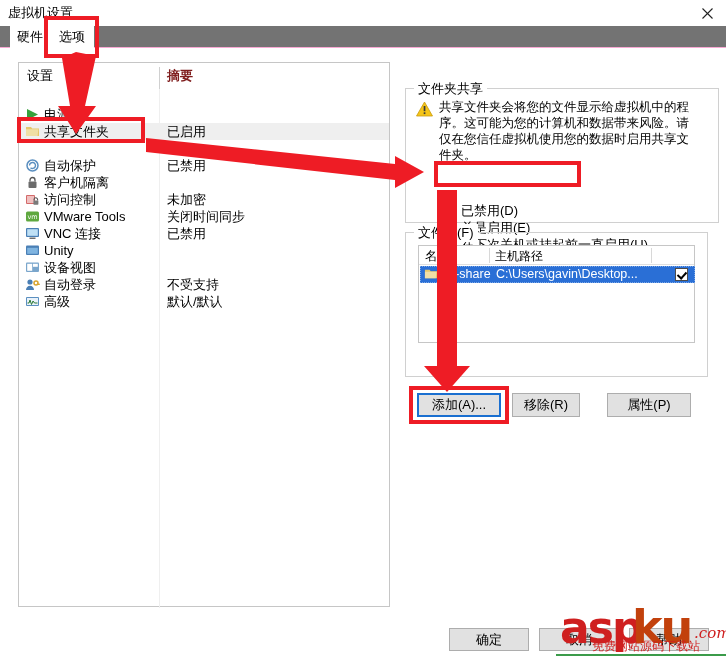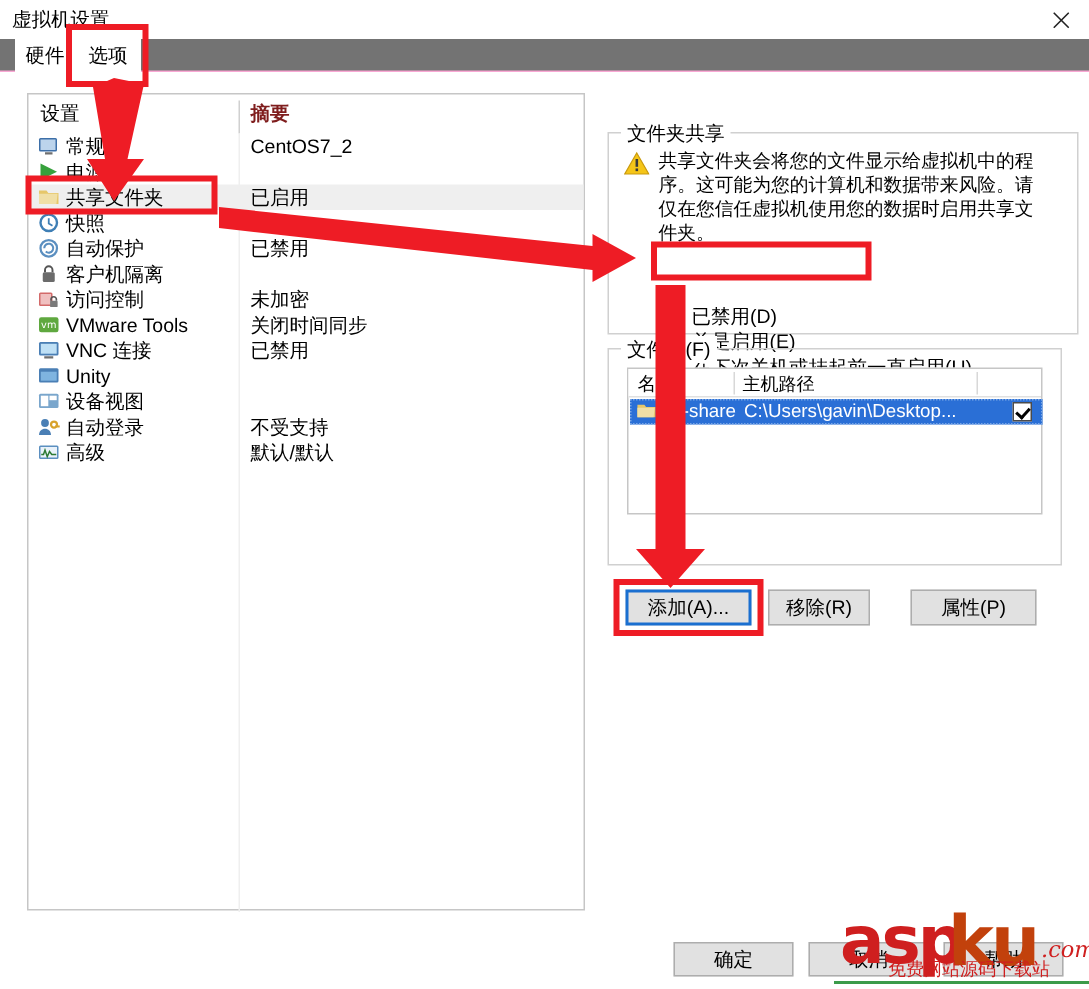--- a/index.html
+++ b/index.html
@@ -233,31 +233,20 @@
   </div>
 
   <div class="settings-panel">
     <div class="list-header">
       <div class="hdr-name">设置</div>
       <div class="hdr-summary">摘要</div>
     </div>
     <div class="col-divider"></div>
     <div class="col-divider2"></div>
 
-    <div class="list-row" style="top:26px;">
-      <span class="row-icon">
-        <svg width="15" height="15" viewBox="0 0 15 15">
-            <rect x="1" y="2" width="12" height="9" rx="1" fill="#3d6fa8"></rect>
-            <rect x="2" y="3" width="10" height="7" fill="#bcd4ec"></rect>
-            <rect x="5" y="11.5" width="5" height="1.5" fill="#6f6f6f"></rect>
-          </svg>
-      </span>
-      <span class="row-label">常规</span>
-      <span class="row-summary">CentOS7_2</span>
-    </div>
 
     <div class="list-row" style="top:43px;">
       <span class="row-icon">
         <svg width="15" height="15" viewBox="0 0 15 15">
             <polygon points="2,2 13,7.5 2,13" fill="#36a13c"></polygon>
           </svg>
       </span>
       <span class="row-label">电源</span>
       <span class="row-summary"></span>
     </div>
@@ -266,30 +255,20 @@
       <span class="row-icon">
         <svg width="15" height="15" viewBox="0 0 15 15">
             <path d="M1 3h5l1.2 1.6H14V12H1z" fill="#e6c76a"></path>
             <path d="M1 5.2h12.4L12.6 12H1z" fill="#f0dfa6"></path>
           </svg>
       </span>
       <span class="row-label">共享文件夹</span>
       <span class="row-summary">已启用</span>
     </div>
 
-    <div class="list-row" style="top:77px;">
-      <span class="row-icon">
-        <svg width="15" height="15" viewBox="0 0 15 15">
-            <circle cx="7.5" cy="7.5" r="5.5" fill="none" stroke="#3f7fb5" stroke-width="1.6"></circle>
-            <path d="M7.5 4.5v3.5l2.5 1.5" stroke="#3f7fb5" stroke-width="1.2" fill="none"></path>
-          </svg>
-      </span>
-      <span class="row-label">快照</span>
-      <span class="row-summary"></span>
-    </div>
 
     <div class="list-row" style="top:94px;">
       <span class="row-icon">
         <svg width="15" height="15" viewBox="0 0 15 15">
             <circle cx="7.5" cy="7.5" r="5.5" fill="none" stroke="#5b8fc0" stroke-width="1.5"></circle>
             <path d="M4.5 7.5a3 3 0 1 1 1 2.2" stroke="#5b8fc0" stroke-width="1.4" fill="none"></path>
           </svg>
       </span>
       <span class="row-label">自动保护</span>
       <span class="row-summary">已禁用</span>

